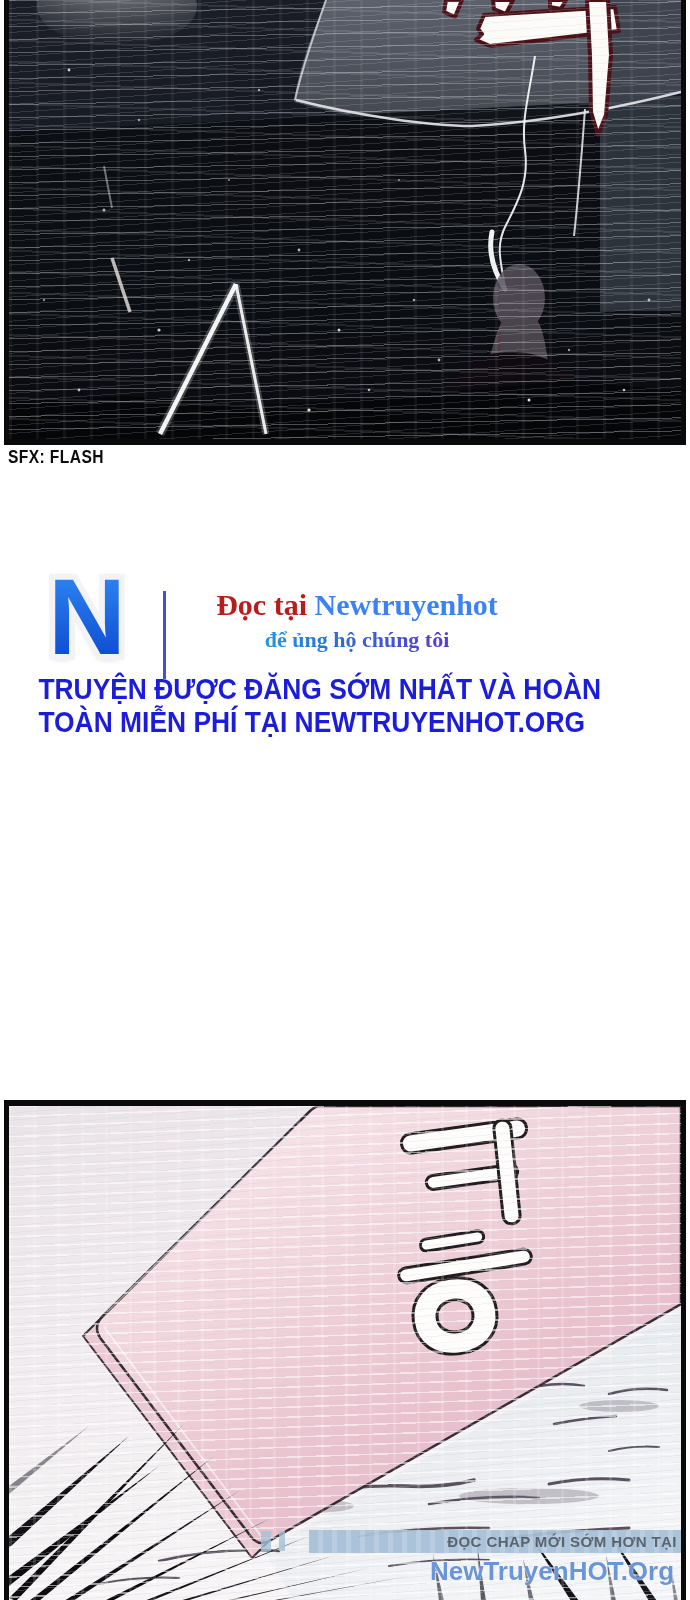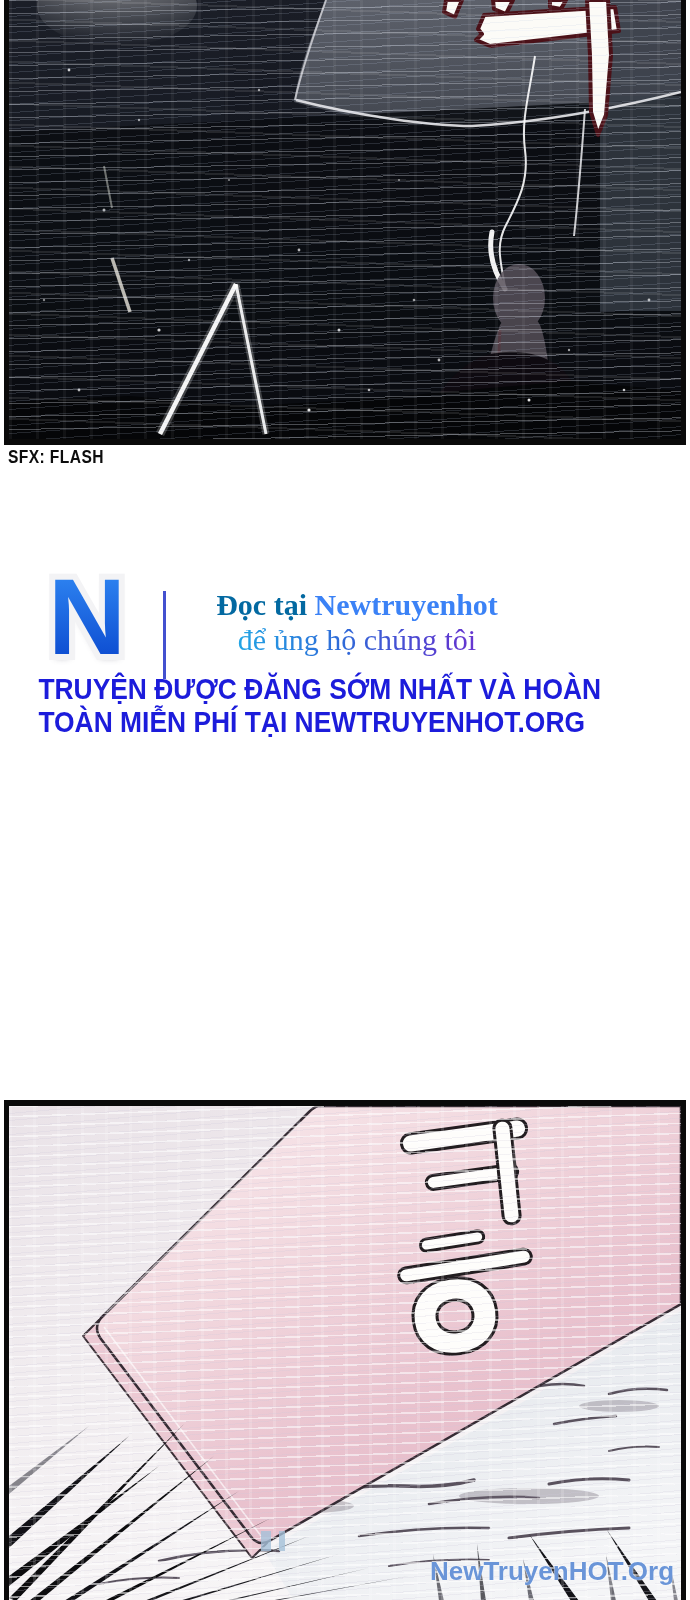--- a/index.html
+++ b/index.html
@@ -28,24 +28,24 @@
     transform:scaleX(.82);transform-origin:left top;white-space:nowrap;
   }
   
   .logo-n{position:absolute;left:48px;top:558px;width:104px;height:122px;}
   .logo-n span{position:absolute;left:0;top:0;font-weight:700;font-size:108px;line-height:118px;font-family:"Liberation Sans",sans-serif;}
   .logo-n .stroke{color:#ffffff;-webkit-text-stroke:12px #f3f3f5;text-shadow:0 4px 6px rgba(100,100,120,.45);}
   .logo-n .fill{background:linear-gradient(180deg,#2f86f2 10%,#0b49cf 90%);-webkit-background-clip:text;background-clip:text;color:transparent;}
   .promo-divider{position:absolute;left:163px;top:591px;width:3px;height:88px;background:#4350cf;}
   .promo-tagline{position:absolute;left:196px;top:588px;width:322px;text-align:center;
     font-family:"Liberation Serif",serif;font-weight:700;font-size:30px;line-height:34px;white-space:nowrap;}
-  .promo-tagline .prefix{color:#0369a1;}
+  .promo-tagline .prefix{color:#b91c1c;}
   .promo-tagline .site{color:#3b82f6;}
   .promo-tagline-2{position:absolute;left:196px;top:622px;width:322px;text-align:center;
-    font-family:"Liberation Serif",serif;font-weight:400;font-size:30px;line-height:36px;white-space:nowrap;
+    font-family:"Liberation Serif",serif;font-weight:700;font-size:22px;line-height:36px;white-space:nowrap;
     background:linear-gradient(90deg,#1fb4e8 5%,#2e6ad8 45%,#5a3bd0 78%,#7a2fd0 100%);
     -webkit-background-clip:text;background-clip:text;color:transparent;}
   .promo-banner{position:absolute;left:6px;top:672px;width:540px;text-align:center;
     font-weight:700;font-size:30px;line-height:33px;color:#1c1cdb;
     transform:scaleX(.88);transform-origin:center top;white-space:nowrap;}
   
   .panel-bottom{
     position:absolute;left:4px;top:1100px;width:682px;height:500px;
     border-left:5px solid #0a0a0a;border-right:5px solid #0a0a0a;border-top:6px solid #0a0a0a;
     box-sizing:border-box;background:#f1ecef;overflow:hidden;
@@ -259,14 +259,17 @@
       <path d="M 562,495 L 520,428 L 570,495 Z" fill="#121217"></path>
       <path d="M 640,495 L 598,424 L 648,495 Z" fill="#15151a"></path>
       <path d="M 602,495 L 597,448 L 607,495 Z" fill="#4a4a52" opacity="0.8"></path>
       <path d="M 665,495 L 661,458 L 669,495 Z" fill="#55555e" opacity="0.7"></path>
     </g>
   </svg>
   <div class="rain-light"></div>
 
   <div class="footer-band-frag" style="left:252px;width:10px;height:20px;"></div>
   <div class="footer-band-frag" style="left:270px;width:6px;height:20px;"></div>
+  <div class="footer-band">
+    <span class="footer-tagline">ĐỌC CHAP MỚI SỚM HƠN TẠI</span>
+  </div>
   <div class="footer-site">NewTruyenHOT.Org</div>
 </div>
 
 </body></html>

